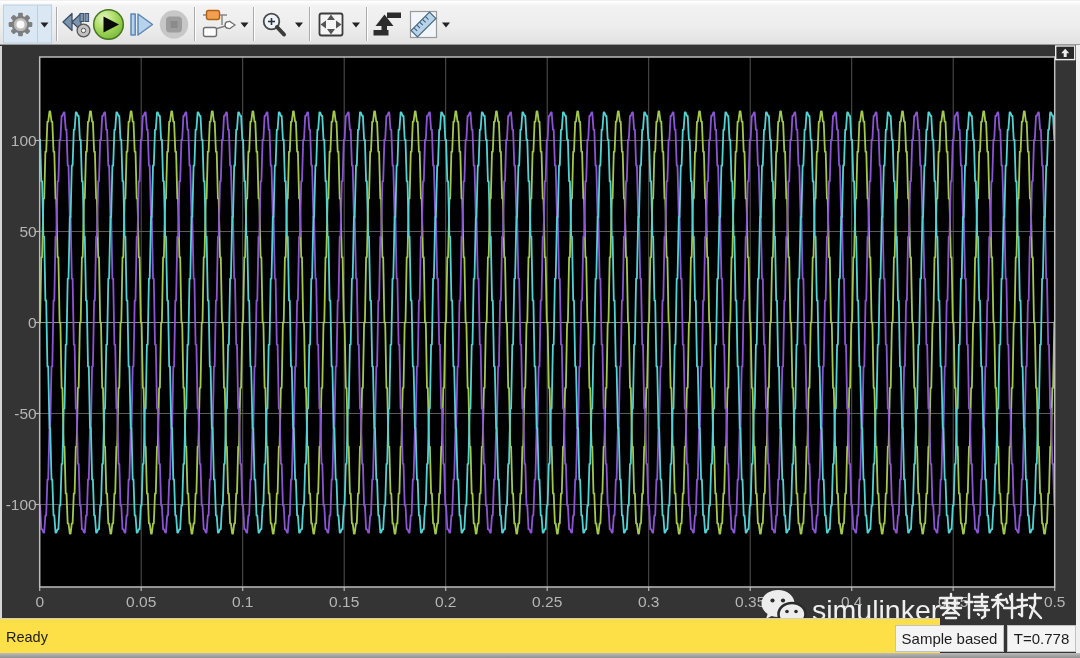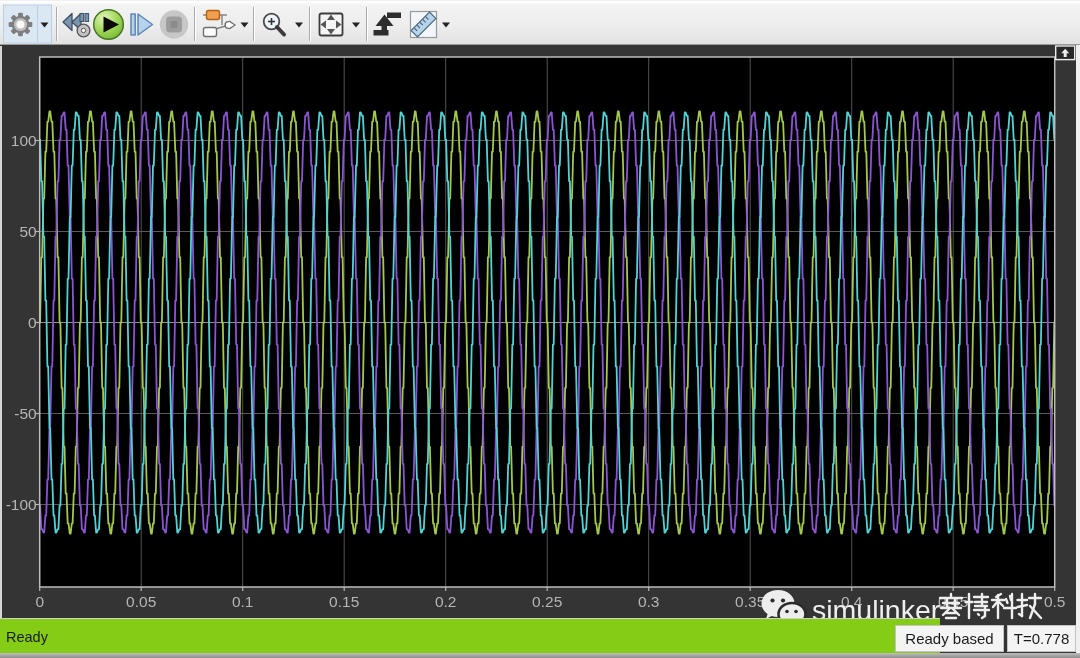--- a/index.html
+++ b/index.html
@@ -1,17 +1,17 @@
 <!DOCTYPE html>
 <html><head><meta charset="utf-8"><style>*{margin:0;padding:0;box-sizing:border-box;-webkit-font-smoothing:antialiased}
 html,body{width:1080px;height:658px;overflow:hidden}
 body{position:relative;font-family:"Liberation Sans",sans-serif;background:#343434}
 #toolbar{position:absolute;left:0;top:0;width:1080px;height:45px;
   background:linear-gradient(#ffffff,#f2f2f2 12%,#ededed 60%,#e2e2e2);border-top:1px solid #f0f0f0;border-bottom:1px solid #9a9a9a}
-#statusbar{position:absolute;left:0;top:618px;width:940px;height:35px;background:#84cc16;border-top:1px solid #cfcfcf;font-size:14.5px;color:#1c1c1c}
+#statusbar{position:absolute;left:0;top:618px;width:940px;height:35px;background:#fde047;border-top:1px solid #cfcfcf;font-size:14.5px;color:#1c1c1c}
 #ready{position:absolute;left:6px;top:10px}
 .sbox{position:absolute;top:6px;height:27px;border:1px solid #c2c2c2;background:#f4f4f4;text-align:center;font-size:15px;line-height:26px}
 #bottomedge{position:absolute;left:0;top:653px;width:1080px;height:5px;background:linear-gradient(#bdbdbd,#8e8e8e)}
 #rightstrip{position:absolute;left:1076px;top:45px;width:4px;height:608px;background:#f0f0f0}
 #leftstrip{position:absolute;left:0;top:46px;width:2px;height:572px;background:#d6d6d6}</style></head>
 <body>
 <div id="toolbar">
 <svg width="1080" height="45">
   <rect x="3.5" y="4" width="48" height="38" fill="#dbe8f4" stroke="#b9cfe2" stroke-width="1"></rect>
   <line x1="37.5" y1="5" x2="37.5" y2="41" stroke="#b9cfe2" stroke-width="1"></line>
@@ -236,17 +236,17 @@
         <line x1="0.5" y1="13" x2="10" y2="11"></line>
     <line x1="12" y1="4" x2="24" y2="4"></line>
         <line x1="18" y1="0" x2="18" y2="10"></line>
     <path d="M18 10 L13 24"></path>
         <path d="M13 12 L24 24"></path>
   </g>
 </g>
 </svg>
 <div id="statusbar">
   <div id="ready">Ready</div>
-  <div class="sbox" style="left:895px;width:109px">Ready based</div>
+  <div class="sbox" style="left:895px;width:109px">Sample based</div>
   <div class="sbox" style="left:1007px;width:69px">T=0.778</div>
 </div>
 <div id="bottomedge"></div>
 <div id="rightstrip"></div>
 <div id="leftstrip"></div>
 </body></html>

